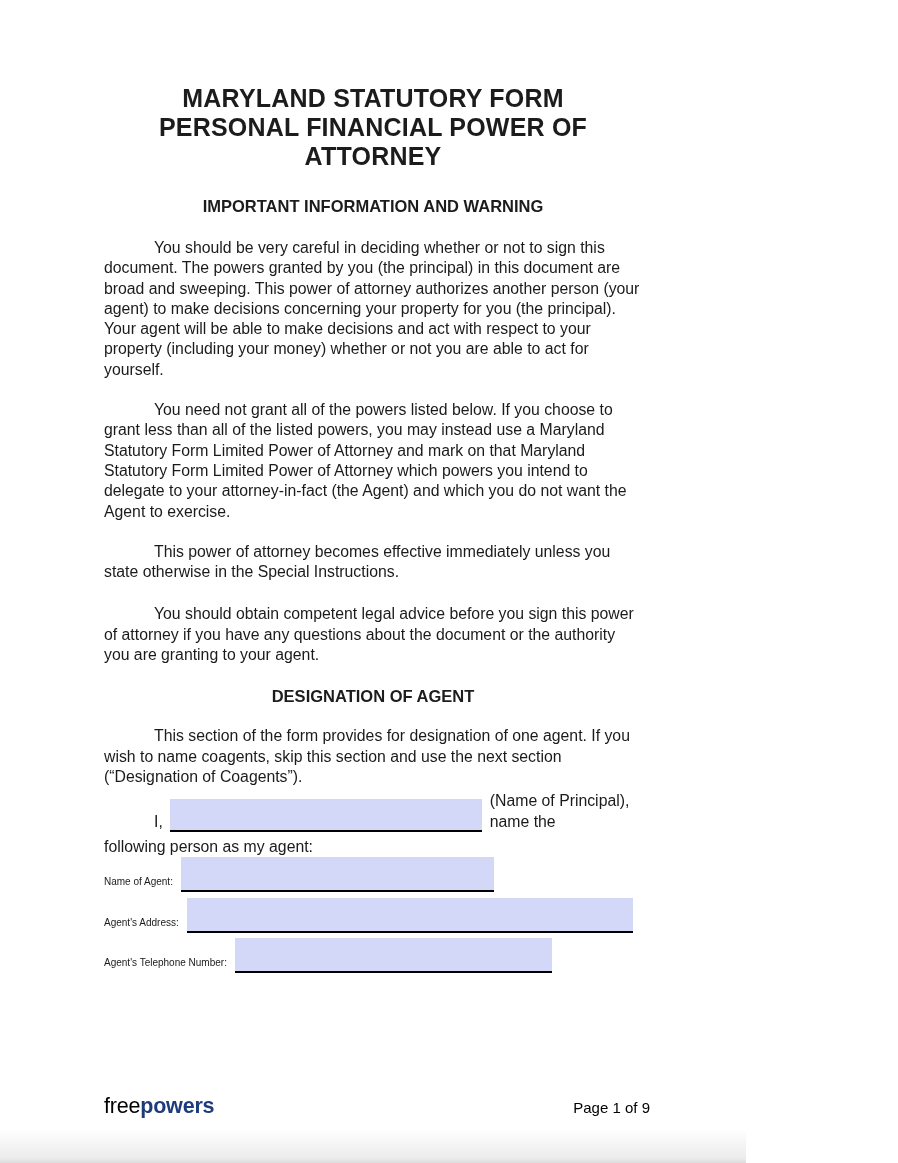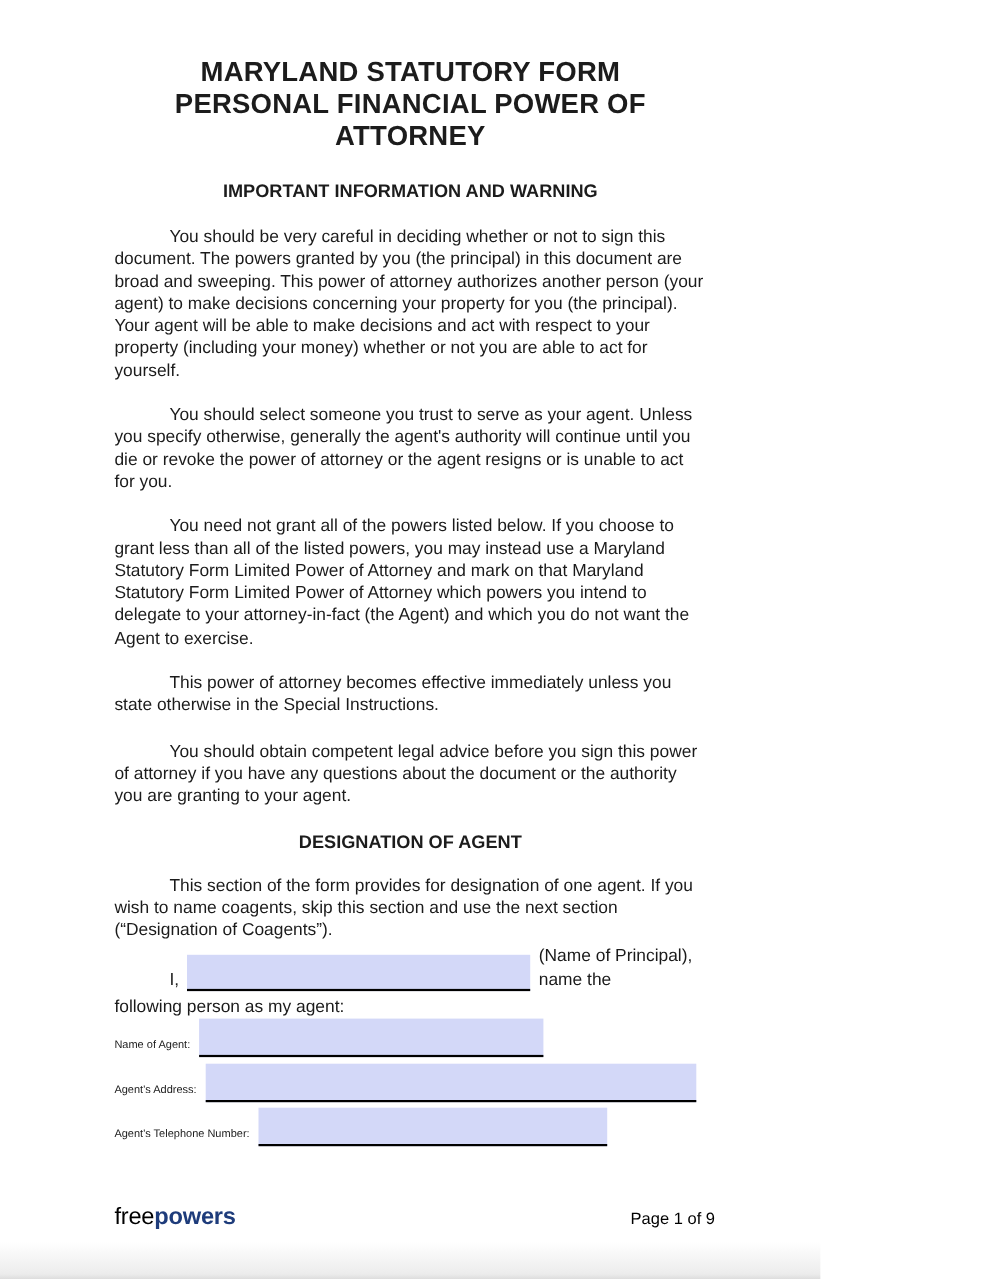--- a/index.html
+++ b/index.html
@@ -8,21 +8,21 @@
     font-family: "Liberation Sans", "DejaVu Sans", sans-serif;
     color: #1a1a1a;
     -webkit-font-smoothing: antialiased;
   }
   .page {
     position: relative;
     width: 746px;
     height: 1163px;
     background: #ffffff;
     overflow: hidden;
-    padding: 52px 104px 0 104px;
+    padding: 84px 104px 0 104px;
   }
   .doc-title {
     text-align: center;
     font-size: 25px;
     line-height: 29px;
     font-weight: 700;
     color: #1c1c1c;
     letter-spacing: 0.2px;
   }
   .section-heading {
@@ -112,21 +112,20 @@
 <div class="page">
 
   <div class="doc-title">
     <div>MARYLAND STATUTORY FORM</div>
     <div>PERSONAL FINANCIAL POWER OF ATTORNEY</div>
   </div>
 
   <div class="section-heading">IMPORTANT INFORMATION AND WARNING</div>
 
   <p class="body-par first">You should be very careful in deciding whether or not to sign this document. The powers granted by you (the principal) in this document are broad and sweeping. This power of attorney authorizes another person (your agent) to make decisions concerning your property for you (the principal). Your agent will be able to make decisions and act with respect to your property (including your money) whether or not you are able to act for yourself.</p>
-  <p class="body-par">You should select someone you trust to serve as your agent. Unless you specify otherwise, generally the agent's authority will continue until you die or revoke the power of attorney or the agent resigns or is unable to act for you.</p>
   <p class="body-par">You need not grant all of the powers listed below. If you choose to grant less than all of the listed powers, you may instead use a Maryland Statutory Form Limited Power of Attorney and mark on that Maryland Statutory Form Limited Power of Attorney which powers you intend to delegate to your attorney-in-fact (the Agent) and which you do not want the Agent to exercise.</p>
   <p class="body-par">This power of attorney becomes effective immediately unless you state otherwise in the Special Instructions.</p>
   <p class="body-par gap">You should obtain competent legal advice before you sign this power of attorney if you have any questions about the document or the authority you are granting to your agent.</p>
 
   <div class="section-heading designation">DESIGNATION OF AGENT</div>
 
   <p class="body-par">This section of the form provides for designation of one agent. If you wish to name coagents, skip this section and use the next section (“Designation of Coagents”).</p>
 
   <div class="principal-row">
     <span class="prefix">I,</span>

